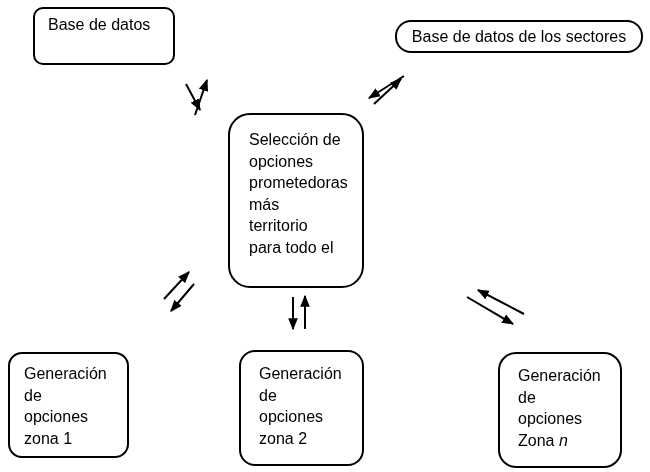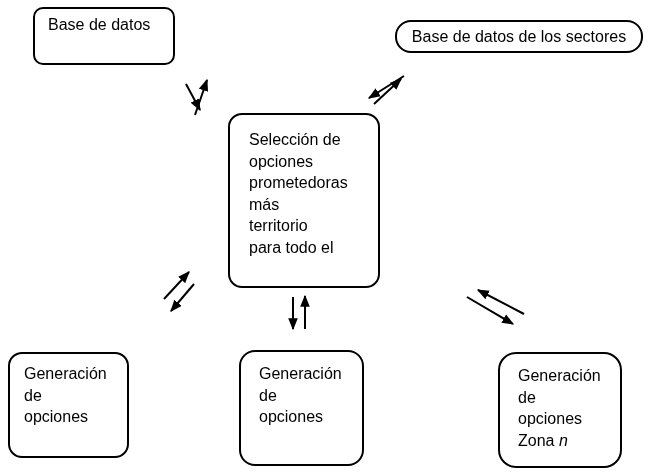--- a/index.html
+++ b/index.html
@@ -22,21 +22,21 @@
     font-size: 16px;
     line-height: 21.5px;
     color: #000000;
   }
   .tl { white-space: pre; }
   .it { font-style: italic; }
 
   #box-zones-db   { left: 33px;  top: 7px;   width: 142px; height: 58px;  border-radius: 10px; padding: 5px 8px 0 13px; }
   #box-sectors-db { left: 395px; top: 20px;  width: 248px; height: 33px;  border-radius: 16px;
                     display: flex; align-items: center; justify-content: center; }
-  #box-selection  { left: 228px; top: 113px; width: 152px; height: 175px; border-radius: 14px; padding: 14px 8px 0 19px; }
+  #box-selection  { left: 228px; top: 113px; width: 136px; height: 175px; border-radius: 22px; padding: 14px 8px 0 19px; }
   #box-zone1      { left: 8px;   top: 352px; width: 121px; height: 106px; border-radius: 14px; padding: 9px 6px 0 14px; }
   #box-zone2      { left: 239px; top: 350px; width: 125px; height: 116px; border-radius: 16px; padding: 11px 6px 0 18px; }
   #box-zone-n     { left: 498px; top: 352px; width: 124px; height: 116px; border-radius: 18px; padding: 11px 6px 0 18px; }
 
   #arrows-layer {
     position: absolute;
     left: 0; top: 0;
     pointer-events: none;
   }
   #arrows-layer line { stroke: #000000; stroke-width: 2; }
@@ -83,26 +83,28 @@
     <div class="tl">prometedoras</div>
     <div class="tl">más</div>
     <div class="tl">territorio</div>
     <div class="tl">para todo el</div>
   </div>
 
   <div class="box" id="box-zone1">
     <div class="tl">Generación</div>
     <div class="tl">de</div>
     <div class="tl">opciones</div>
+    <div class="tl">zona 1</div>
   </div>
 
   <div class="box" id="box-zone2">
     <div class="tl">Generación</div>
     <div class="tl">de</div>
     <div class="tl">opciones</div>
+    <div class="tl">zona 2</div>
   </div>
 
   <div class="box" id="box-zone-n">
     <div class="tl">Generación</div>
     <div class="tl">de</div>
     <div class="tl">opciones</div>
     <div class="tl"><span>Zona </span><span class="it">n</span></div>
   </div>
 
 </div>

